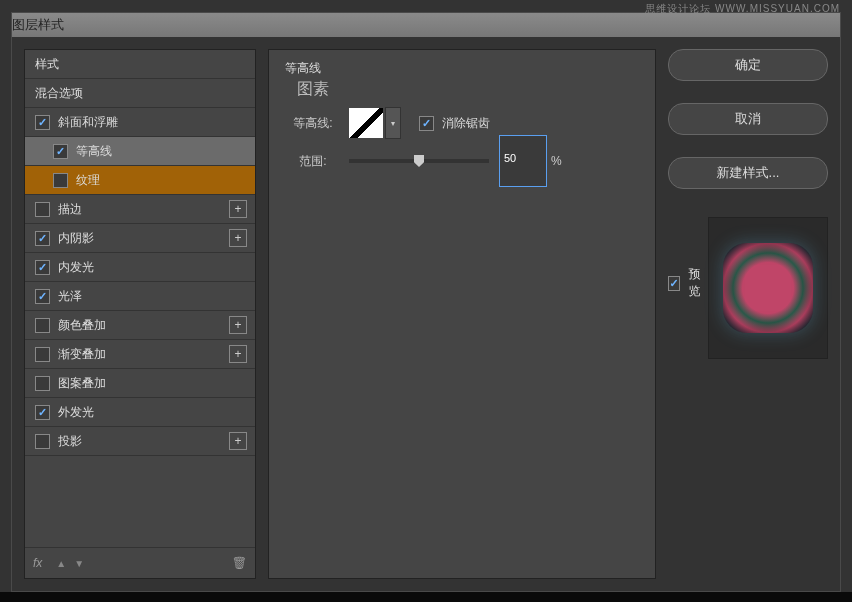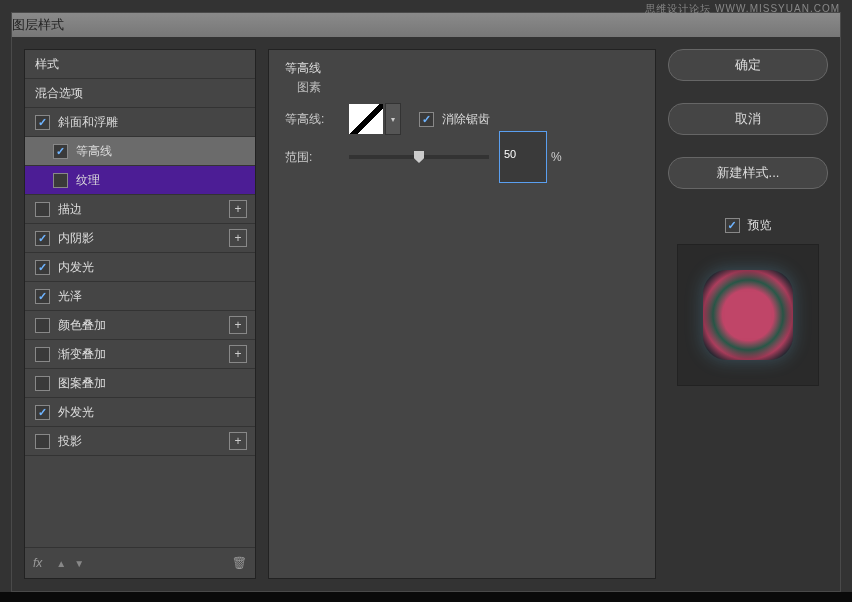--- a/index.html
+++ b/index.html
@@ -2,43 +2,43 @@
 <html><head>
 <meta charset="utf-8">
 <style>
 body{margin:0;background:#0a0a0a;font-family:sans-serif;font-size:12px;color:#ddd;display:flex;justify-content:center;align-items:flex-start;padding-top:12px}
 .frame{width:828px;height:578px;background:#333;border:1px solid #4a4a4a;box-shadow:0 0 0 12px #333}
 .watermark{position:absolute;top:2px;right:12px;color:#888;font-size:10px;letter-spacing:1px}
 .titlebar{background:linear-gradient(#8a8a8a,#777);height:24px;text-align:left;line-height:24px;color:#222;font-size:13px;font-weight:500}
 .body{display:flex;padding:12px;gap:12px;height:calc(100% - 48px)}
 .sidebar{width:230px;display:flex;flex-direction:column;border:1px solid #222;background:#454545}
 .sidebar-row{height:28px;display:flex;align-items:center;padding:0 10px;border-bottom:1px solid #333;position:relative}
-.sidebar-row.sub{padding-left:28px;background:#4c1d95}
+.sidebar-row.sub{padding-left:28px;background:#a16207}
 .sidebar-row.active{background:#6b6b6b}
 .sidebar-row .plus{position:absolute;right:8px;width:16px;height:16px;border:1px solid #888;display:flex;align-items:center;justify-content:center;font-size:12px;color:#ccc}
 .sidebar-footer{margin-top:auto;height:30px;display:flex;align-items:center;padding:0 8px;gap:8px;color:#999;border-top:1px solid #333}
 .sidebar-footer .trash{margin-left:auto}
 .chk{width:13px;height:13px;border:1px solid #888;margin-right:8px;display:inline-flex;align-items:center;justify-content:center;background:#3a3a3a}
 .chk.on{background:#3a3a3a}
 .chk.on::after{content:"✓";color:#6fb4ff;font-size:11px;font-weight:bold}
 .center{flex:1;border:1px solid #222;background:#454545;padding:10px 16px}
 .section-title{font-size:12px;color:#ddd;margin-bottom:2px}
-.sub-title{font-size:12px;color:#bbb;margin-left:12px;margin-bottom:10px}
+.sub-title{font-size:16px;color:#bbb;margin-left:12px;margin-bottom:10px}
 .row{display:flex;align-items:center;margin-bottom:12px;height:26px}
-.row-label{width:56px;text-align:left;margin-right:8px;color:#ccc}
+.row-label{width:56px;text-align:center;margin-right:8px;color:#ccc}
 .contour-thumb{width:34px;height:30px;background:#fff;position:relative}
 .contour-thumb::before{content:"";position:absolute;inset:0;background:linear-gradient(135deg,#fff 48%,#000 48% 60%,#fff 60%)}
 .contour-dd{width:14px;height:30px;background:#555;border:1px solid #333;margin-left:2px;display:flex;align-items:center;justify-content:center;color:#ccc;font-size:8px}
 .slider{width:140px;height:4px;background:#333;position:relative;margin-right:10px}
 .slider .thumb{position:absolute;left:50%;top:-4px;width:10px;height:12px;background:#ccc;transform:translateX(-50%);clip-path:polygon(0 0,100% 0,100% 60%,50% 100%,0 60%)}
 .num-input{width:38px;height:18px;background:#3a3a3a;border:1px solid #5a9ff0;color:#fff;padding:16px 4px;font-size:11px}
 .unit{margin-left:4px;color:#ccc}
 .right{width:160px;display:flex;flex-direction:column;gap:22px}
 .btn{height:30px;border-radius:15px;border:1px solid #666;background:#454545;color:#ddd;display:flex;align-items:center;justify-content:center;cursor:pointer;font-size:13px}
-.preview-area{margin-top:6px;display:flex;flex-direction:column;align-items:center}
+.preview-area{margin-top:6px;display:flex;align-items:center}
 .preview-chk{display:flex;align-items:center;margin-bottom:10px}
 .preview-img{width:140px;height:140px;background:#2a2a2a;border:1px solid #222;display:flex;align-items:center;justify-content:center}
 .preview-icon{width:90px;height:90px;background:radial-gradient(circle at 50% 50%,#c04568 40%,#2a5a4a 55%,#c04568 70%,rgba(50,80,120,0.3) 85%);border-radius:24px;box-shadow:0 0 18px rgba(100,180,220,0.3),inset 0 0 18px rgba(0,0,0,0.5)}
 .arrow{font-size:10px;color:#888}
 .fx-label{font-style:italic;margin-right:6px}
 </style>
 </head>
 <body>
 
 <div class="watermark">思维设计论坛 WWW.MISSYUAN.COM</div>

